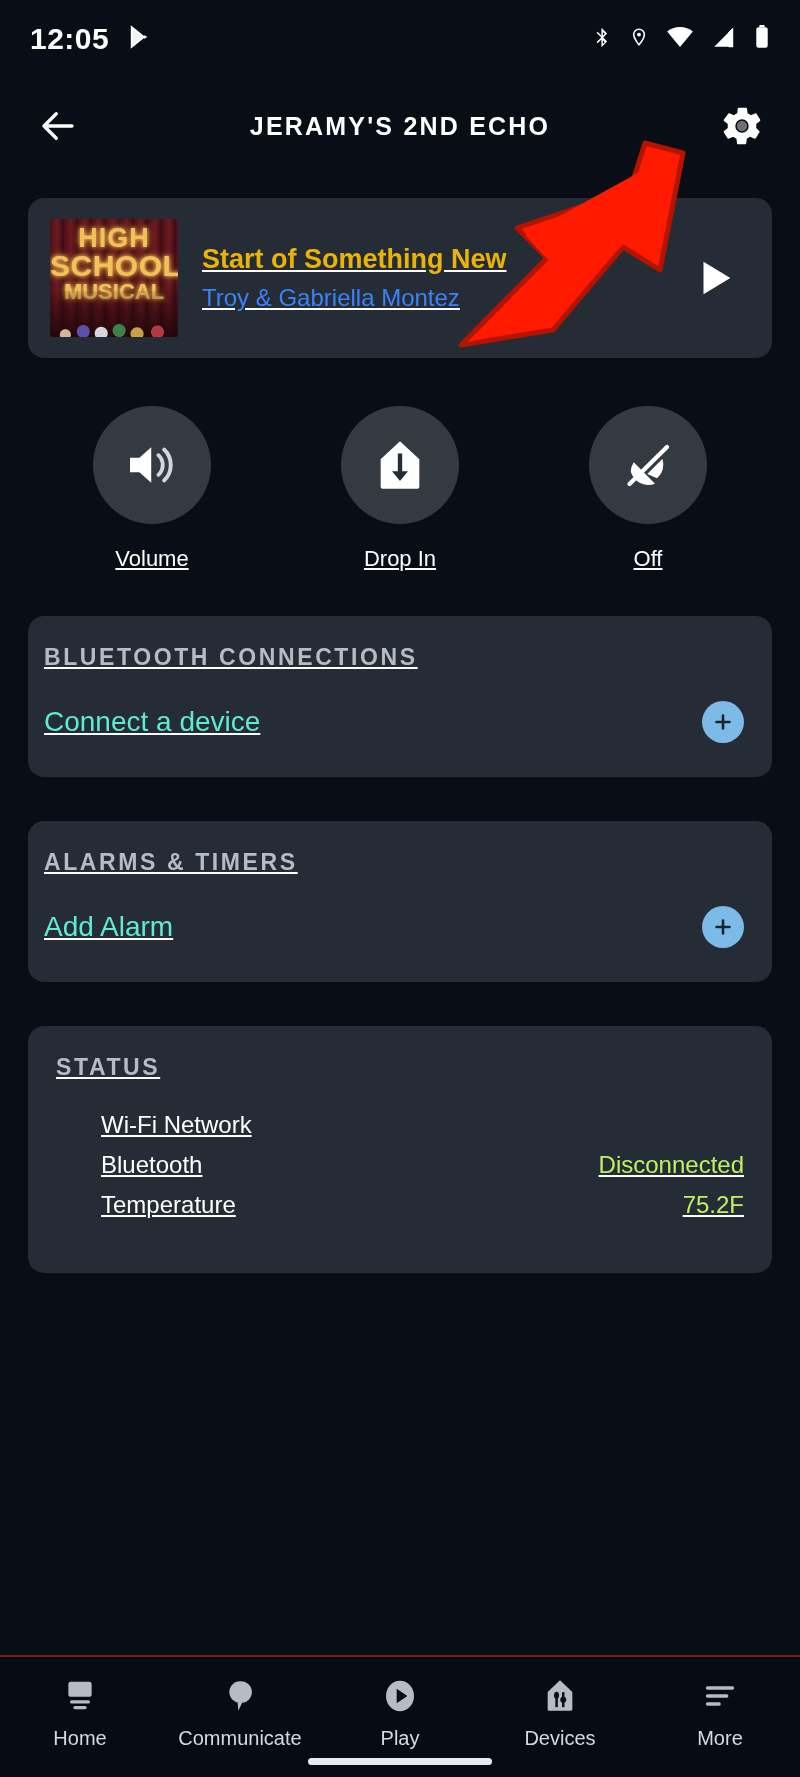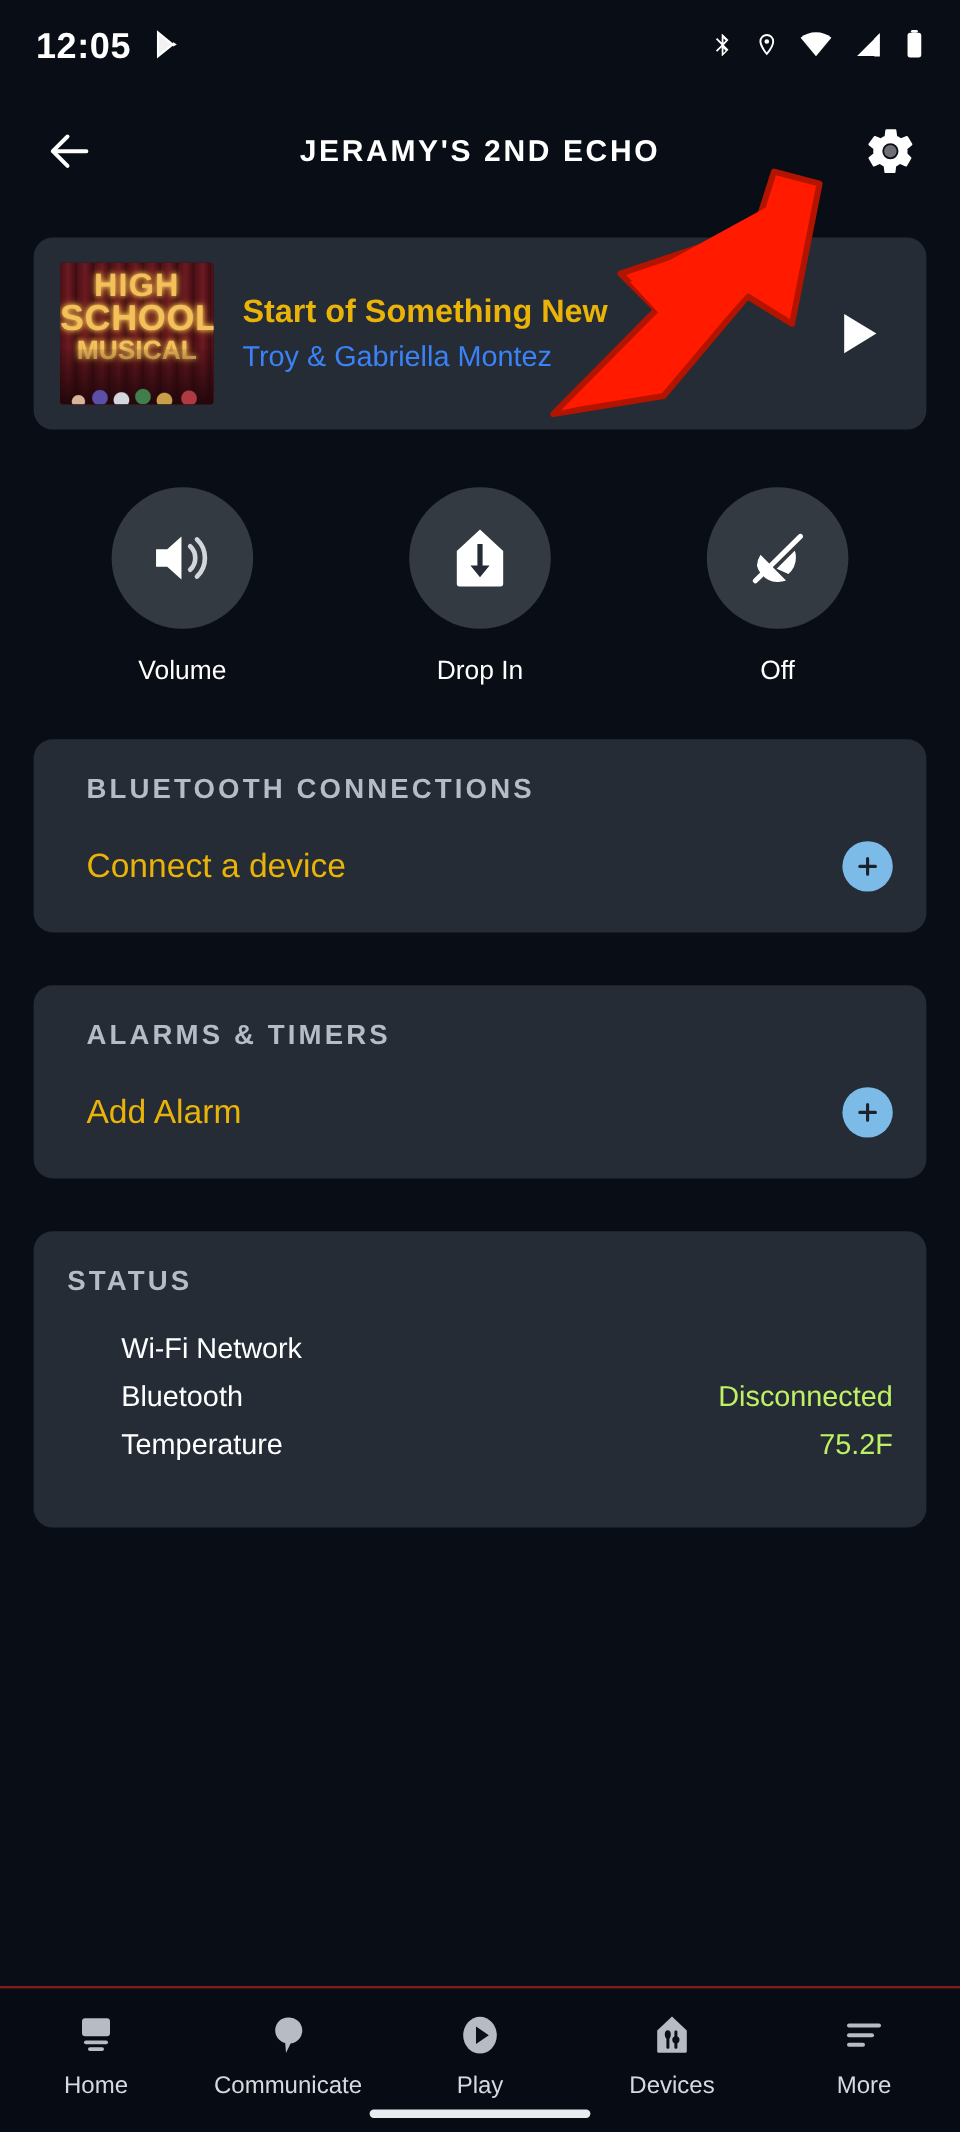--- a/index.html
+++ b/index.html
@@ -46,21 +46,21 @@
     pointer-events:none;
   }
   .gear-btn {
     margin-left:auto;
     width:56px; height:56px;
     display:flex; align-items:center; justify-content:center;
     cursor:pointer; z-index:3;
   }
 
   
-  .content { padding:0 28px; }
+  .content { padding:0 28px;text-decoration:underline; }
 
   .card {
     background:#252c36;
     border-radius:16px;
   }
 
   
   .nowplaying {
     margin-top:24px;
     height:160px;
@@ -122,31 +122,31 @@
   }
   .action { flex:1; display:flex; flex-direction:column; align-items:center; cursor:pointer; }
   .action-circle {
     width:118px; height:118px; border-radius:50%;
     background:#343a42;
     display:flex; align-items:center; justify-content:center;
   }
   .action-label { margin-top:22px; font-size:22px; color:#fff; }
 
   
-  .sect { margin-top:44px; padding:28px 28px 34px 44px; }
+  .sect { margin-top:44px; padding:28px 28px 34px 16px; }
   .sect-title {
     font-size:23px; font-weight:700; letter-spacing:2.6px;
     color:#b6bcc5; text-transform:uppercase;
   }
   .sect-row {
     margin-top:30px;
     display:flex; align-items:center; justify-content:space-between;
     cursor:pointer;
   }
-  .sect-link { font-size:28px; color:#eab308; }
+  .sect-link { font-size:28px; color:#5eead4; }
   .plus-btn {
     width:42px; height:42px; border-radius:50%;
     background:#7cbbe8;
     display:flex; align-items:center; justify-content:center;
     flex-shrink:0; cursor:pointer;
   }
 
   
   .status-sect { margin-top:44px; padding:28px 28px 48px 28px; }
   .status-list { margin-top:24px; }

